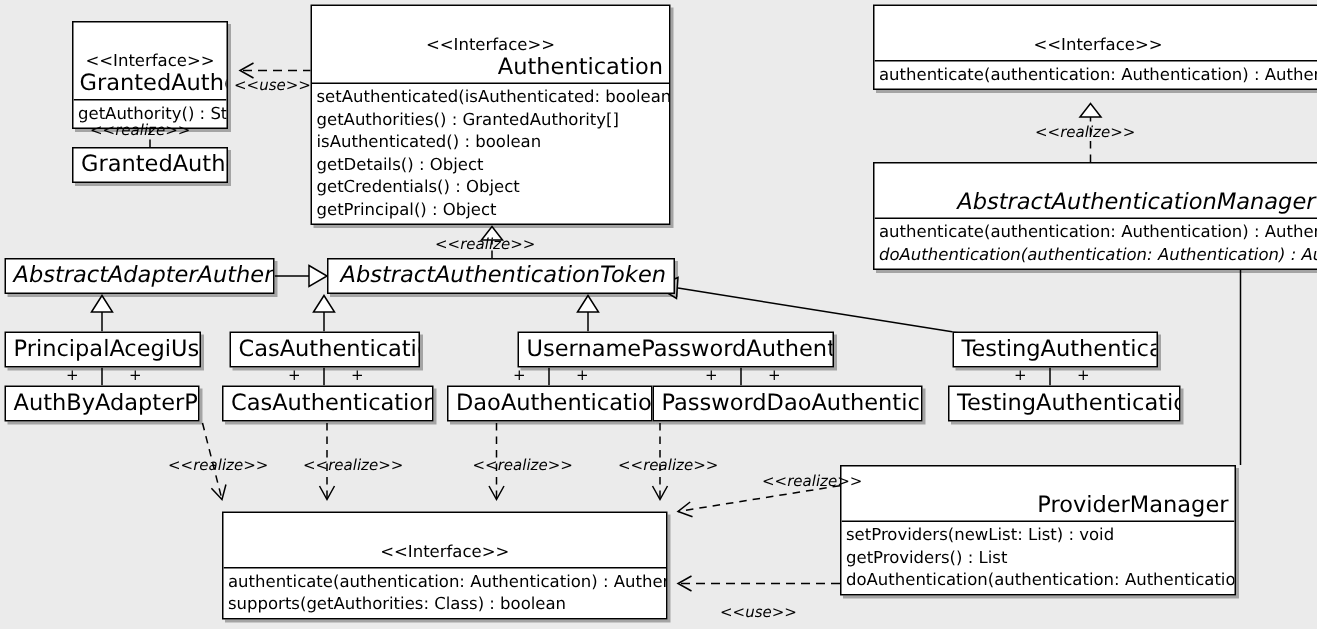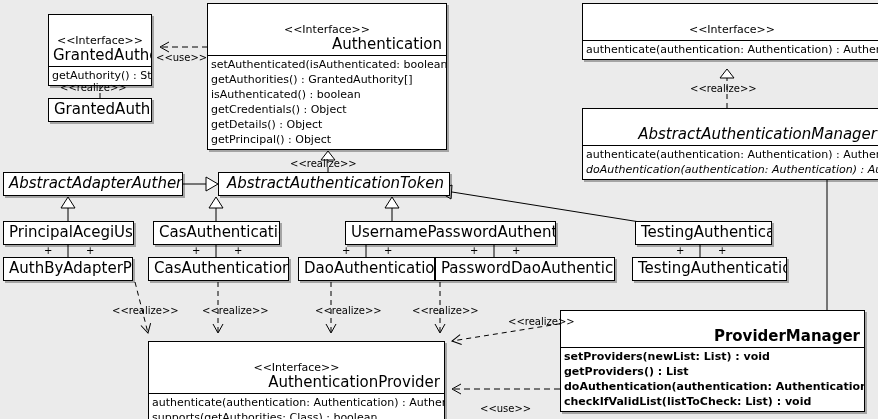--- a/index.html
+++ b/index.html
@@ -80,20 +80,21 @@
   .uclass.simple .head {
     padding: 3px 5px 4px 5px;
   }
   .edge-label {
     position: absolute;
     font-size: 10px;
     line-height: 11px;
     color: #000;
     background: transparent;
     white-space: nowrap;
+    font-style: italic;
   }
   .mult {
     position: absolute;
     font-size: 10px;
     line-height: 10px;
     color: #000;
   }
 </style>
 </head>
 <body>
@@ -233,22 +234,22 @@
   <div class="uclass" style="left:207px; top:3px; width:240px;">
     <div class="head">
       <span class="stereo">&lt;&lt;Interface&gt;&gt;</span>
       <span class="cname">Authentication</span>
     </div>
     <div class="sep"></div>
     <div class="ops">
       <span class="op">setAuthenticated(isAuthenticated: boolean) : void</span>
       <span class="op">getAuthorities() : GrantedAuthority[]</span>
       <span class="op">isAuthenticated() : boolean</span>
+      <span class="op">getDetails() : Object</span>
       <span class="op">getCredentials() : Object</span>
-      <span class="op">getDetails() : Object</span>
       <span class="op">getPrincipal() : Object</span>
     </div>
   </div>
 
   <div class="uclass" style="left:582px; top:3px; width:300px;">
     <div class="head">
       <span class="stereo">&lt;&lt;Interface&gt;&gt;</span>
     </div>
     <div class="sep"></div>
     <div class="ops">
@@ -329,39 +330,37 @@
 
   <div class="uclass simple" style="left:632px; top:257px; width:155px;">
     <div class="head">
       <span class="cname">TestingAuthenticationProvider</span>
     </div>
   </div>
 
   <div class="uclass" style="left:148px; top:341px; width:297px;">
     <div class="head">
       <span class="stereo">&lt;&lt;Interface&gt;&gt;</span>
-      <span class="cname">AuthenticationProvider</span>
     </div>
     <div class="sep"></div>
     <div class="ops">
       <span class="op">authenticate(authentication: Authentication) : Authentication</span>
       <span class="op">supports(getAuthorities: Class) : boolean</span>
     </div>
   </div>
 
-  <div class="uclass" style="left:560px; top:310px; width:305px;font-weight:bold;">
+  <div class="uclass" style="left:560px; top:310px; width:264px;">
     <div class="head">
       <span class="cname">ProviderManager</span>
     </div>
     <div class="sep"></div>
     <div class="ops">
       <span class="op">setProviders(newList: List) : void</span>
       <span class="op">getProviders() : List</span>
       <span class="op">doAuthentication(authentication: Authentication) : Authentication</span>
-      <span class="op">checkIfValidList(listToCheck: List) : void</span>
     </div>
   </div>
 
   <div class="edge-label" style="left:156px; top:52px;">&lt;&lt;use&gt;&gt;</div>
 
   <div class="edge-label" style="left:60px; top:82px;">&lt;&lt;realize&gt;&gt;</div>
 
   <div class="edge-label" style="left:290px; top:158px;">&lt;&lt;realize&gt;&gt;</div>
 
   <div class="edge-label" style="left:690px; top:83px;">&lt;&lt;realize&gt;&gt;</div>

